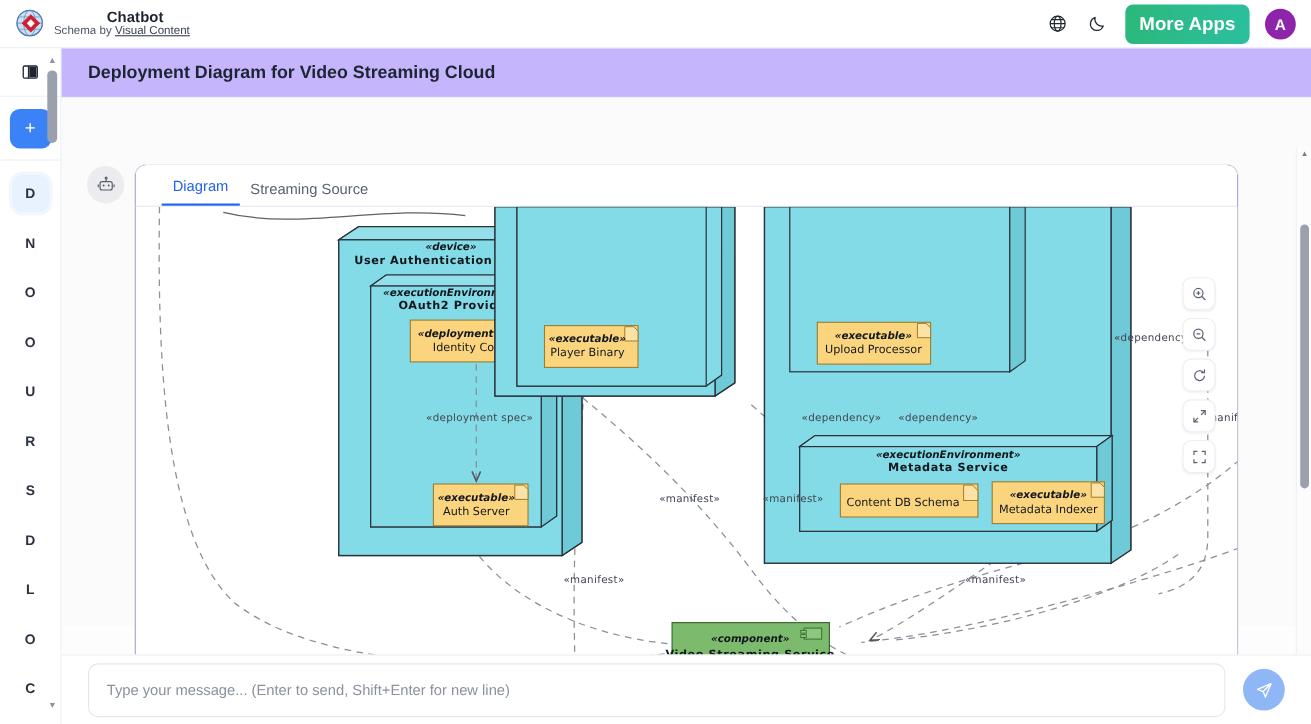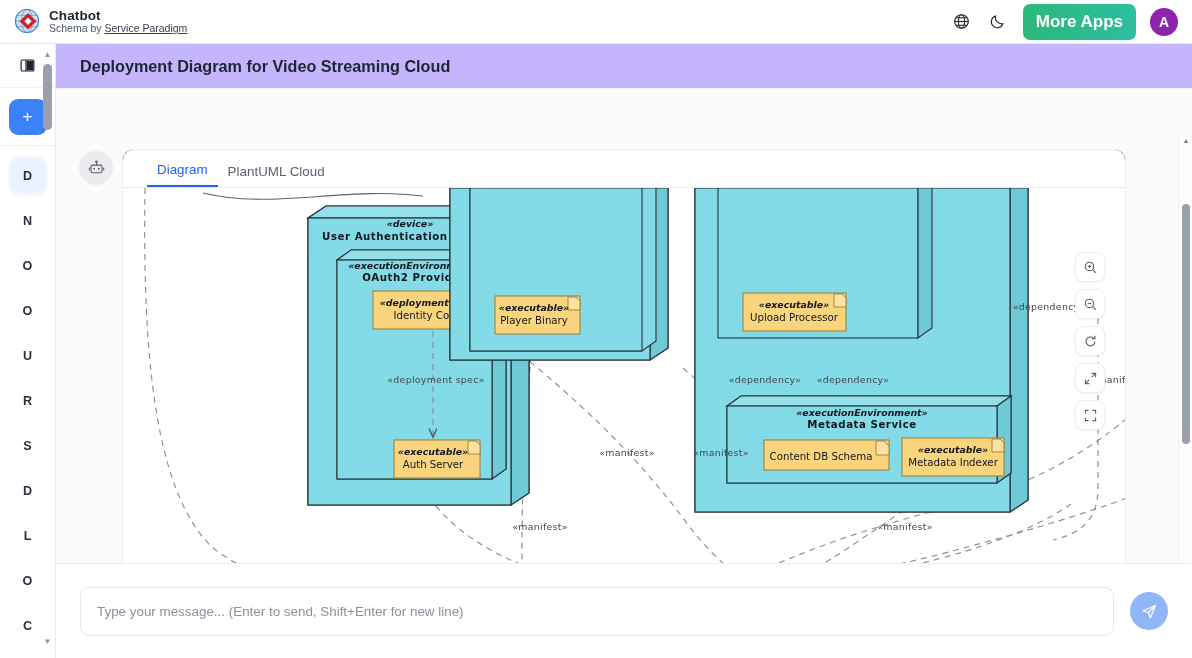--- a/index.html
+++ b/index.html
@@ -6,21 +6,21 @@
   html,body { width:1192px; height:658px; overflow:hidden; background:#ffffff;
     font-family:"Liberation Sans", sans-serif; }
 
   
   .topbar { position:absolute; left:0; top:0; width:1192px; height:44px;
     background:#ffffff; border-bottom:1px solid #e8eaee; display:flex;
     align-items:center; padding:0 14px; }
   .brand { display:flex; align-items:center; gap:9px; }
   .brand-logo { width:26px; height:26px; position:relative; }
   .brand-txt { line-height:1.12; }
-  .brand-title { font-size:13.5px; font-weight:bold; color:#1d2330; letter-spacing:.1px; }
+  .brand-title { font-size:13.5px; font-weight:bold; color:#1d2330; letter-spacing:.1px;margin-left:48px; }
   .brand-sub { font-size:10.5px; color:#4d5566; }
   .brand-sub a { color:#3a4150; text-decoration:underline; }
   .top-right { margin-left:auto; display:flex; align-items:center; gap:14px; }
   .icon-btn { width:22px; height:22px; display:flex; align-items:center;
     justify-content:center; color:#22272f; cursor:pointer; }
   .more-apps { background:linear-gradient(100deg,#2cb87a 0%,#2bbfa0 100%);
     color:#fff; font-size:17px; font-weight:bold; border:none; border-radius:7px;
     padding:8px 13px; cursor:pointer; }
   .avatar { width:28px; height:28px; border-radius:50%; background:#8e24aa;
     color:#fff; font-size:14px; font-weight:bold; display:flex;
@@ -83,21 +83,21 @@
   
   .v-scroll { position:absolute; right:0; top:45px; width:14px; height:480px;
     background:#fcfcfd; border-left:1px solid #f0f1f4; }
   .v-arrow { width:14px; height:13px; display:flex; align-items:center;
     justify-content:center; color:#767d8a; font-size:7px; cursor:pointer; }
   .v-arrow.bottom { position:absolute; bottom:2px; }
   .v-thumb { position:absolute; top:70px; left:3px; width:8px; height:240px;
     background:#9aa1ad; border-radius:5px; cursor:pointer; }
 
   
-  .composer { position:absolute; left:0; bottom:0; width:1136px; height:95px;
+  .composer { position:absolute; left:0; bottom:0; width:1136px; height:63px;
     background:#fff; border-top:1px solid #edeef1; display:flex; align-items:center;
     padding:0 24px; gap:16px; }
   .msg-input { flex:1; height:49px; border:1px solid #e4e6ea; border-radius:9px;
     padding:0 16px; font-size:13.4px; color:#222; outline:none;
     font-family:"Liberation Sans", sans-serif; background:#fff; }
   .msg-input::placeholder { color:#8b919d; }
   .send-btn { width:38px; height:38px; border-radius:50%; background:#8fb7f5;
     border:none; display:flex; align-items:center; justify-content:center;
     cursor:pointer; color:#fff; }
 
@@ -123,21 +123,21 @@
         <line x1="1.5" y1="13" x2="24.5" y2="13" stroke="#6f9ed1" stroke-width=".9"></line>
         <line x1="3.3" y1="7.4" x2="22.7" y2="7.4" stroke="#6f9ed1" stroke-width=".8"></line>
         <line x1="3.3" y1="18.6" x2="22.7" y2="18.6" stroke="#6f9ed1" stroke-width=".8"></line>
         <circle cx="13" cy="13" r="11.5" fill="none" stroke="#4b7fb8" stroke-width="1.1"></circle>
         <path d="M14 5 L22.5 13.2 L14 21.5 L5.6 13.2 Z" fill="#cf2030"></path>
         <path d="M14 9.6 L17.6 13.2 L14 16.9 L10.4 13.2 Z" fill="#ffffff"></path>
       </svg>
     </span>
     <span class="brand-txt">
       <div class="brand-title">Chatbot</div>
-      <div class="brand-sub"><span>Schema by </span><a href="#">Service Paradigm</a></div>
+      <div class="brand-sub"><span>Schema by </span><a href="#">Visual Content</a></div>
     </span>
   </div>
 
   <div class="top-right">
     <span class="icon-btn">
       <svg width="17" height="17" viewBox="0 0 20 20" fill="none" stroke="#22272f" stroke-width="1.3">
         <circle cx="10" cy="10" r="8"></circle>
         <ellipse cx="10" cy="10" rx="3.6" ry="8"></ellipse>
         <line x1="2" y1="10" x2="18" y2="10"></line>
         <line x1="3.4" y1="5.6" x2="16.6" y2="5.6"></line>
@@ -219,21 +219,21 @@
         <circle cx="7.3" cy="10.2" r="1.05" fill="#555c68" stroke="none"></circle>
         <circle cx="12.7" cy="10.2" r="1.05" fill="#555c68" stroke="none"></circle>
         <line x1="1.6" y1="9" x2="1.6" y2="12"></line>
         <line x1="18.4" y1="9" x2="18.4" y2="12"></line>
       </svg>
     </div>
 
     <div class="card">
       <div class="tabs">
         <div class="tab active">Diagram</div>
-        <div class="tab">PlantUML Cloud</div>
+        <div class="tab">Streaming Source</div>
       </div>
 
       <div class="diagram-wrap">
         <svg class="diagram-svg" width="1004" height="424" viewBox="0 0 1004 424">
           <defs>
             <marker id="arw" markerWidth="9" markerHeight="9" refX="7.4" refY="3.4" orient="auto">
               <path d="M0,0 L7.6,3.4 L0,6.8" fill="none" stroke="#53585f" stroke-width="1.25"></path>
             </marker>
           </defs>
 

